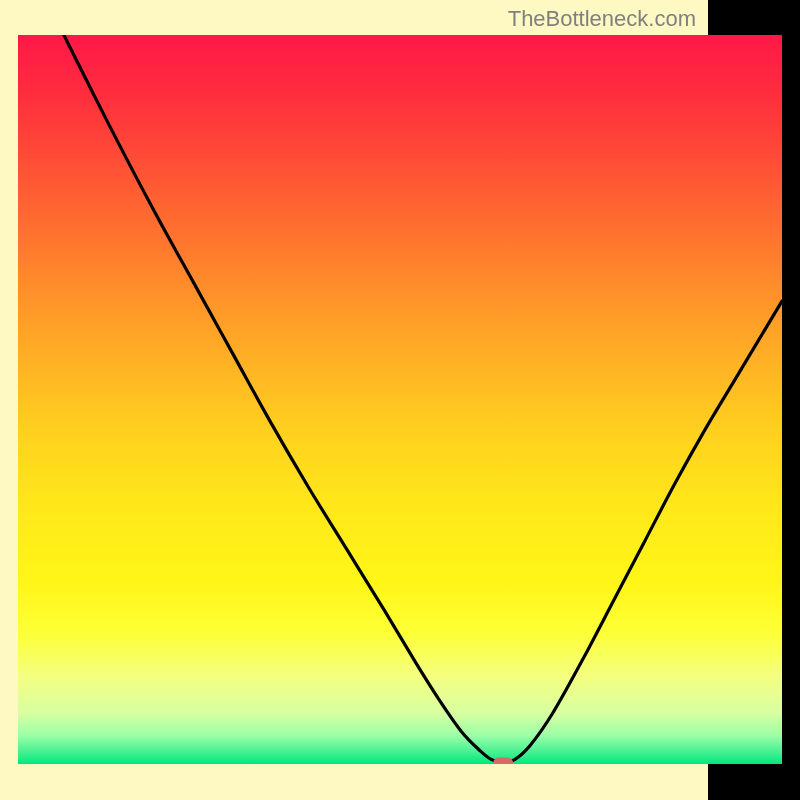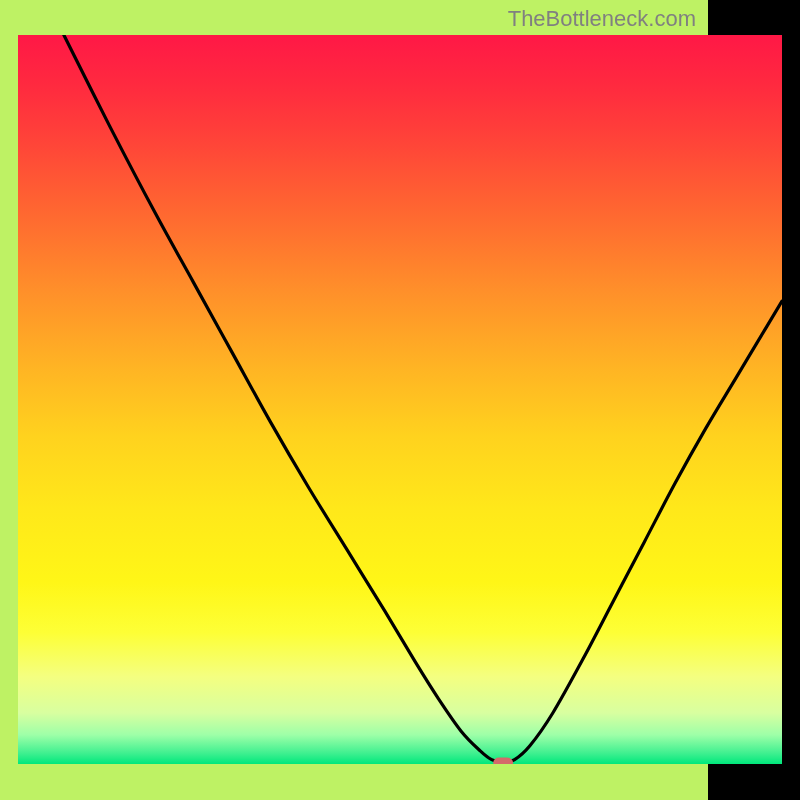--- a/index.html
+++ b/index.html
@@ -7,21 +7,21 @@
     padding: 0;
     width: 800px;
     height: 800px;
     overflow: hidden;
     background: #000;
   }
   .chart-container {
     position: relative;
     width: 708px;
     height: 800px;
-    background: #bef264;
+    background: #fef9c3;
   }
   .watermark {
     position: absolute;
     top: 6px;
     right: 12px;
     color: #808080;
     font-family: Arial, Helvetica, sans-serif;
     font-size: 22px;
     font-weight: 500;
     letter-spacing: 0px;

